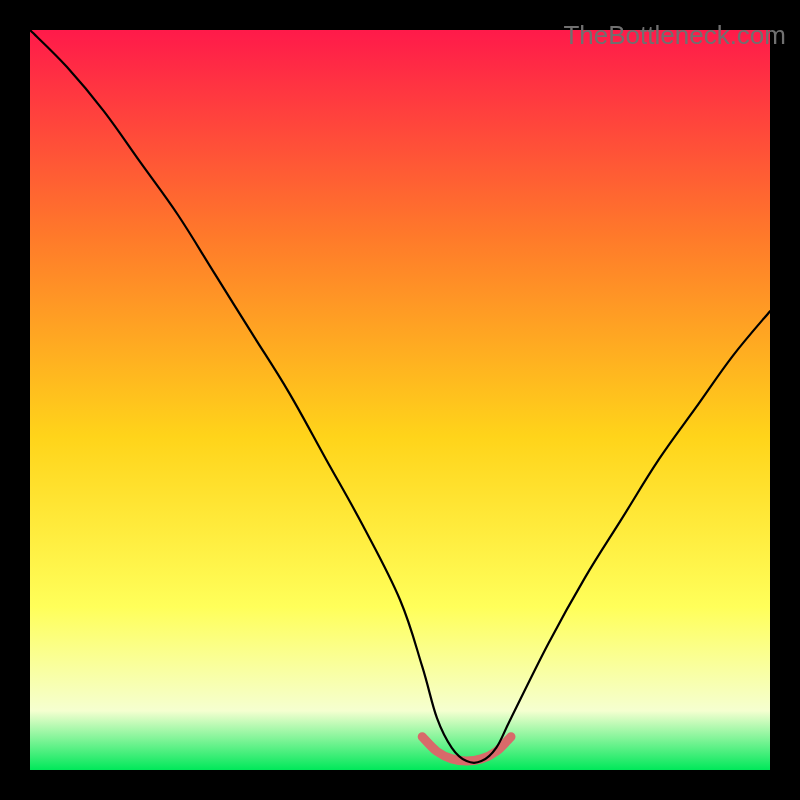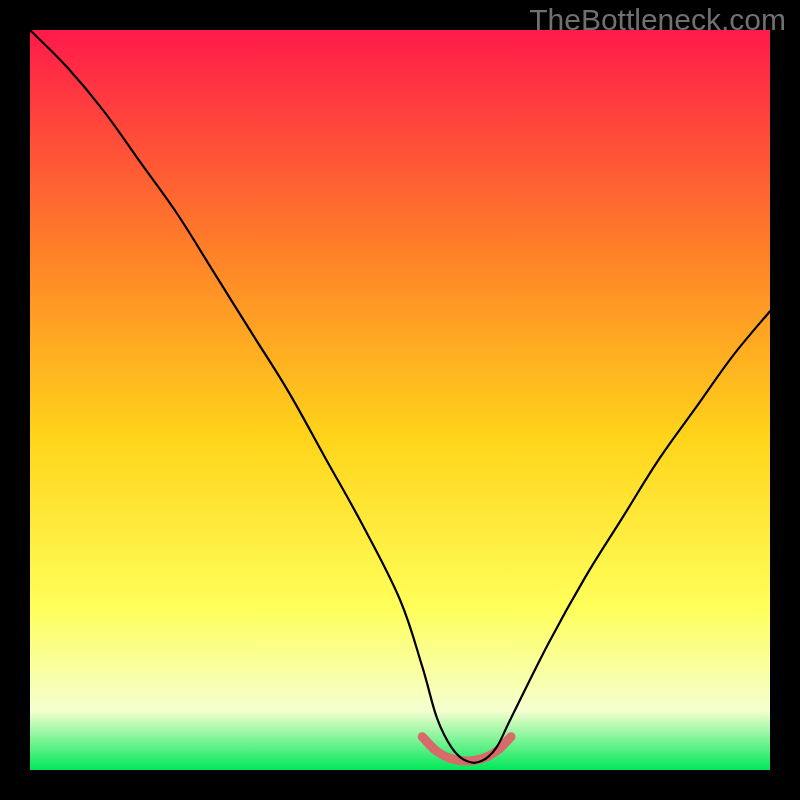--- a/index.html
+++ b/index.html
@@ -5,24 +5,24 @@
   * { margin: 0; padding: 0; box-sizing: border-box; }
   body { width: 800px; height: 800px; overflow: hidden; font-family: Arial, sans-serif; }
   .chart-container {
     width: 800px;
     height: 800px;
     background: #000;
     position: relative;
   }
   .watermark {
     position: absolute;
-    top: 3px;
+    top: 20px;
     right: 14px;
     color: #707070;
-    font-size: 30px;
+    font-size: 26px;
     font-weight: 500;
     z-index: 10;
   }
   .plot-area {
     position: absolute;
     left: 30px;
     top: 30px;
     width: 740px;
     height: 740px;
   }

